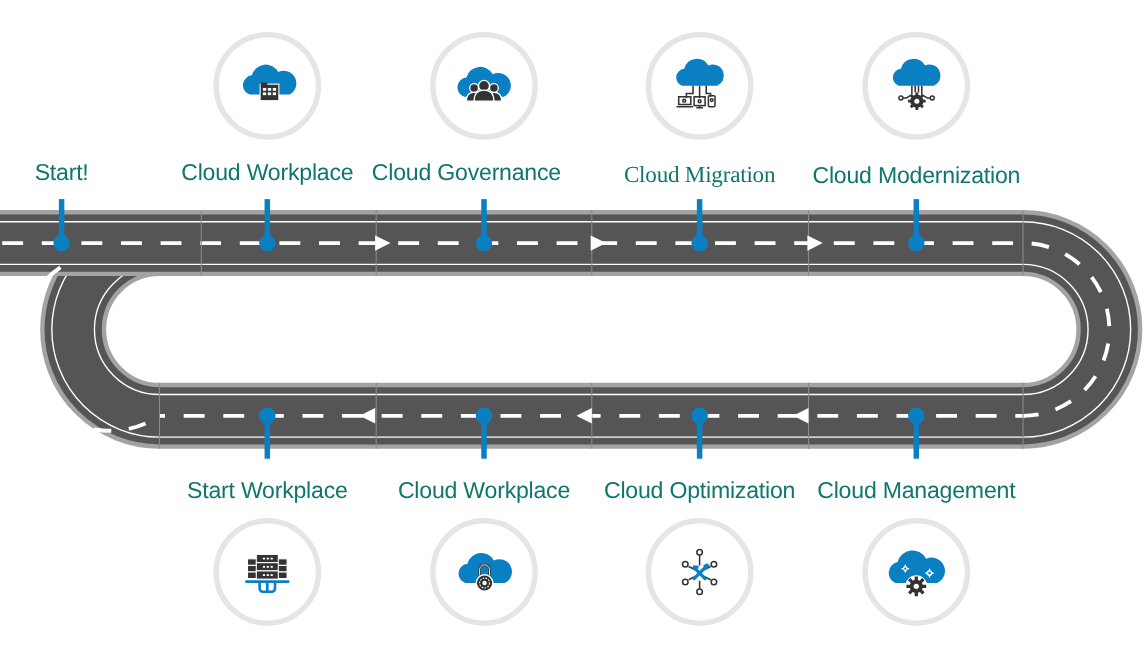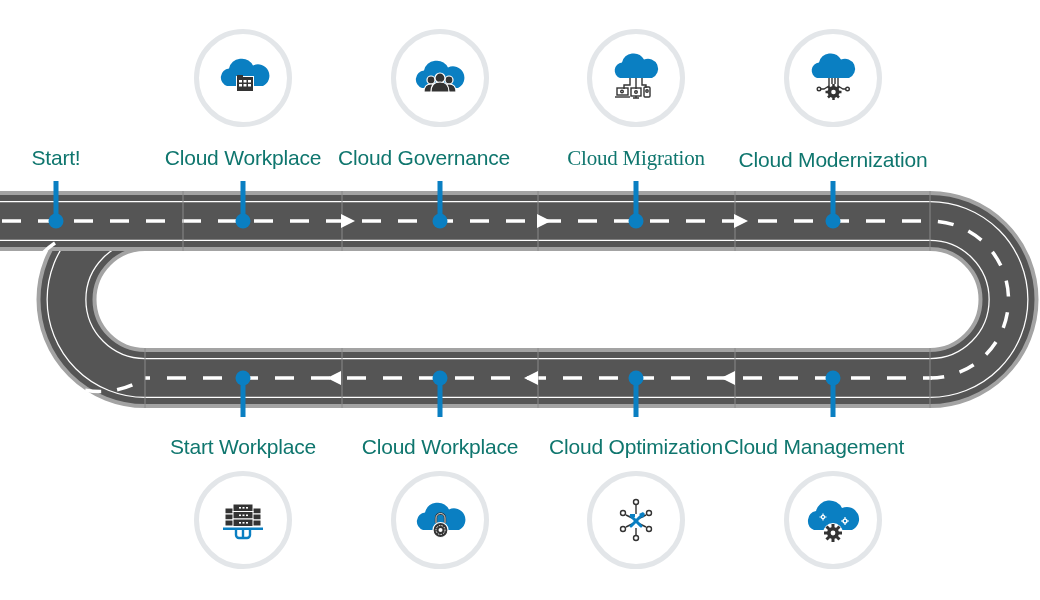--- a/index.html
+++ b/index.html
@@ -75,21 +75,21 @@
 
 <div class="label" style="left:56px; top:146px;">Start!</div>
 <div class="label" style="left:243px; top:146px;">Cloud Workplace</div>
 <div class="label" style="left:424px; top:146px;">Cloud Governance</div>
 <div class="label" style="left:636px; top:146px;font-family:Liberation Serif, serif;">Cloud Migration</div>
 <div class="label" style="left:833px; top:148px;">Cloud Modernization</div>
 
 <div class="label" style="left:243px; top:435px;">Start Workplace</div>
 <div class="label" style="left:440px; top:435px;">Cloud Workplace</div>
 <div class="label" style="left:636px; top:435px;">Cloud Optimization</div>
-<div class="label" style="left:814px; top:435px;">Cloud Management</div>
+<div class="label" style="left:833px; top:435px;">Cloud Management</div>
 
 <div class="icon-circle" style="left:243px; top:78px;">
   <svg viewBox="0 0 56 56">
     <path d="M12 36 a9 9 0 0 1 2-17.5 a13 13 0 0 1 24-3 a10 10 0 0 1 10 20.5 z" fill="#0a7fc2"></path>
     <rect x="21" y="26" width="18" height="16" fill="#fff"></rect>
     <rect x="22" y="27" width="16" height="14" fill="#333"></rect>
     <rect x="22" y="25" width="6" height="3" fill="#333"></rect>
     <g fill="#fff">
       <rect x="24" y="30" width="3" height="2.5"></rect>
         <rect x="28.5" y="30" width="3" height="2.5"></rect>

